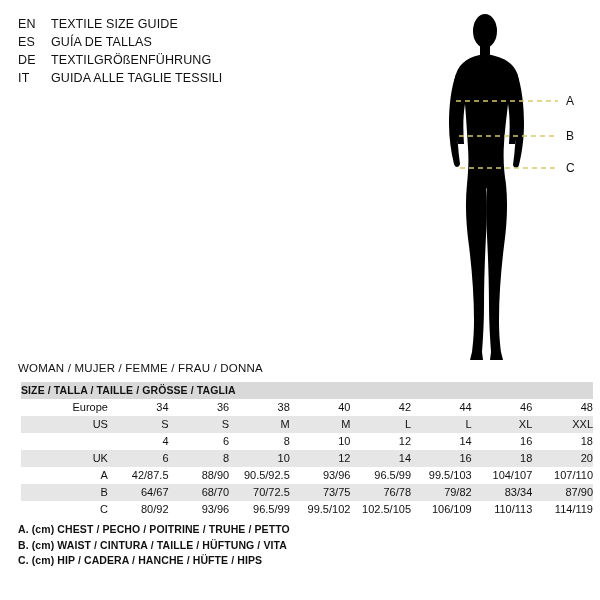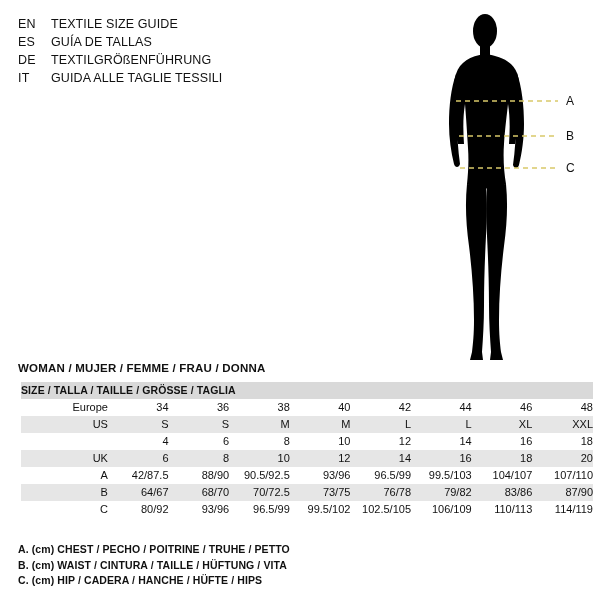--- a/index.html
+++ b/index.html
@@ -58,21 +58,21 @@
   .figure-svg {
     display: block;
   }
 
   
   .woman-label {
     position: absolute;
     left: 18px;
     top: 362px;
     font-size: 11.5px;
-    font-weight: bold;
+    font-weight: normal;
     letter-spacing: 0.2px;
     color: #111111;
   }
   table.size-table {
     position: absolute;
     left: 21px;
     top: 382px;
     width: 572px;
     border-collapse: collapse;
     font-size: 11px;
@@ -104,21 +104,21 @@
   }
   td.val {
     text-align: right;
     width: 60px;
   }
 
   
   .legend {
     position: absolute;
     left: 18px;
-    top: 542px;
+    top: 522px;
     width: 500px;
   }
   .legend div {
     font-size: 10.5px;
     font-weight: bold;
     line-height: 15.5px;
     letter-spacing: 0.1px;
     color: #111111;
   }
 </style>
@@ -282,21 +282,21 @@
       </tr>
 
       <tr class="row-shaded">
         <td class="label-col">B</td>
         <td class="val">64/67</td>
         <td class="val">68/70</td>
         <td class="val">70/72.5</td>
         <td class="val">73/75</td>
         <td class="val">76/78</td>
         <td class="val">79/82</td>
-        <td class="val">83/86</td>
+        <td class="val">83/34</td>
         <td class="val">87/90</td>
       </tr>
 
       <tr class="row-plain">
         <td class="label-col">C</td>
         <td class="val">80/92</td>
         <td class="val">93/96</td>
         <td class="val">96.5/99</td>
         <td class="val">99.5/102</td>
         <td class="val">102.5/105</td>

